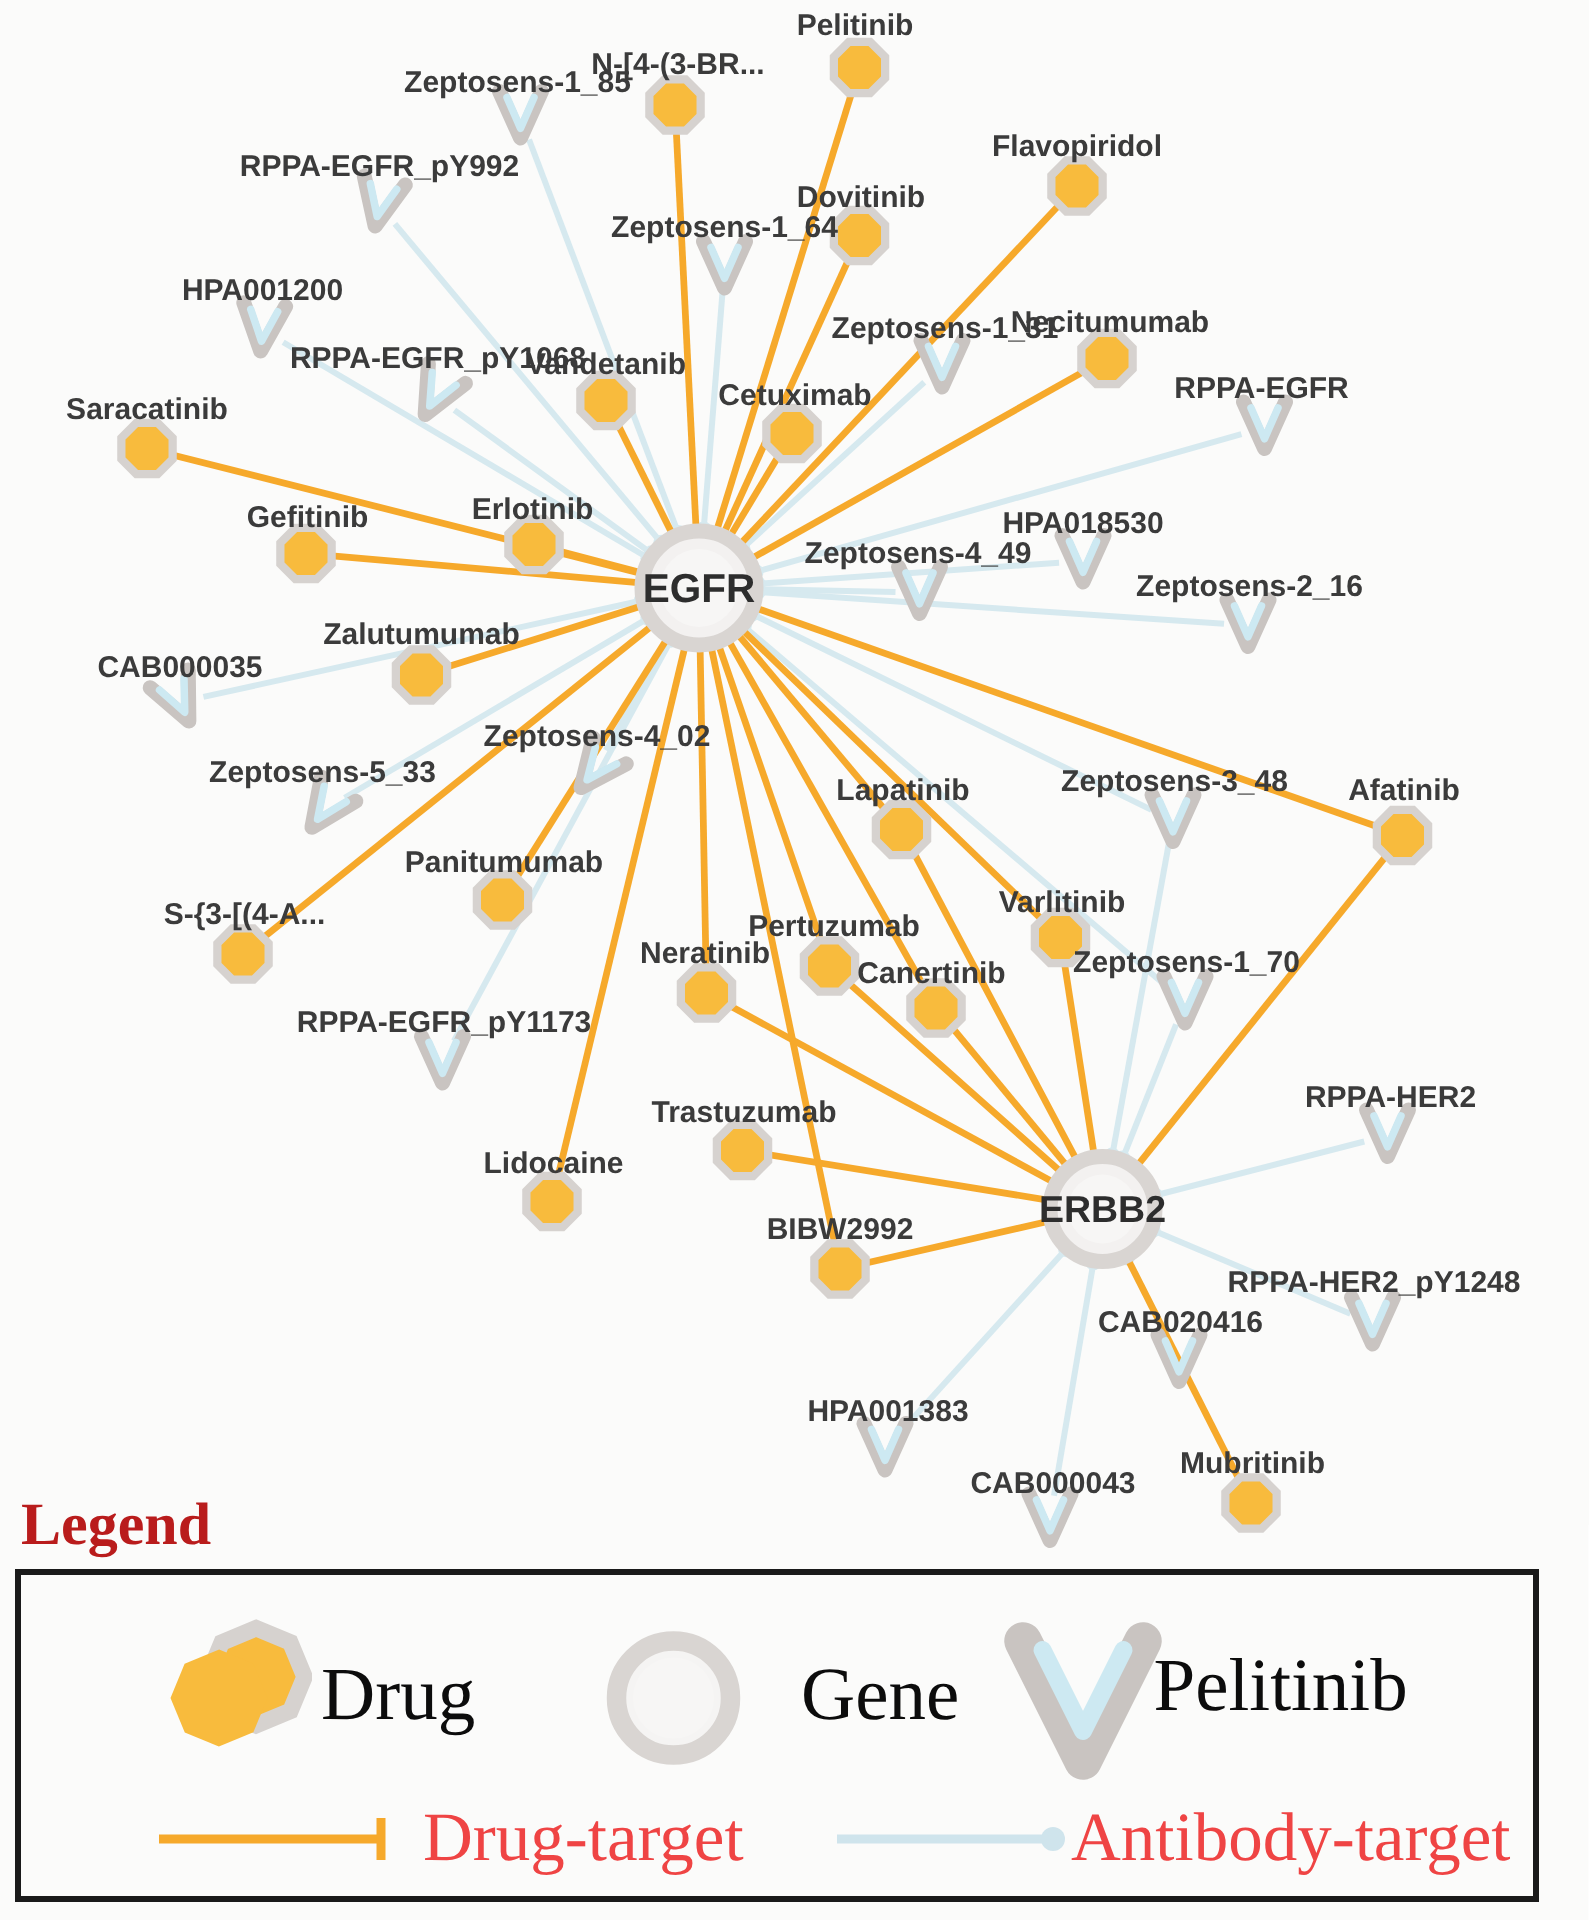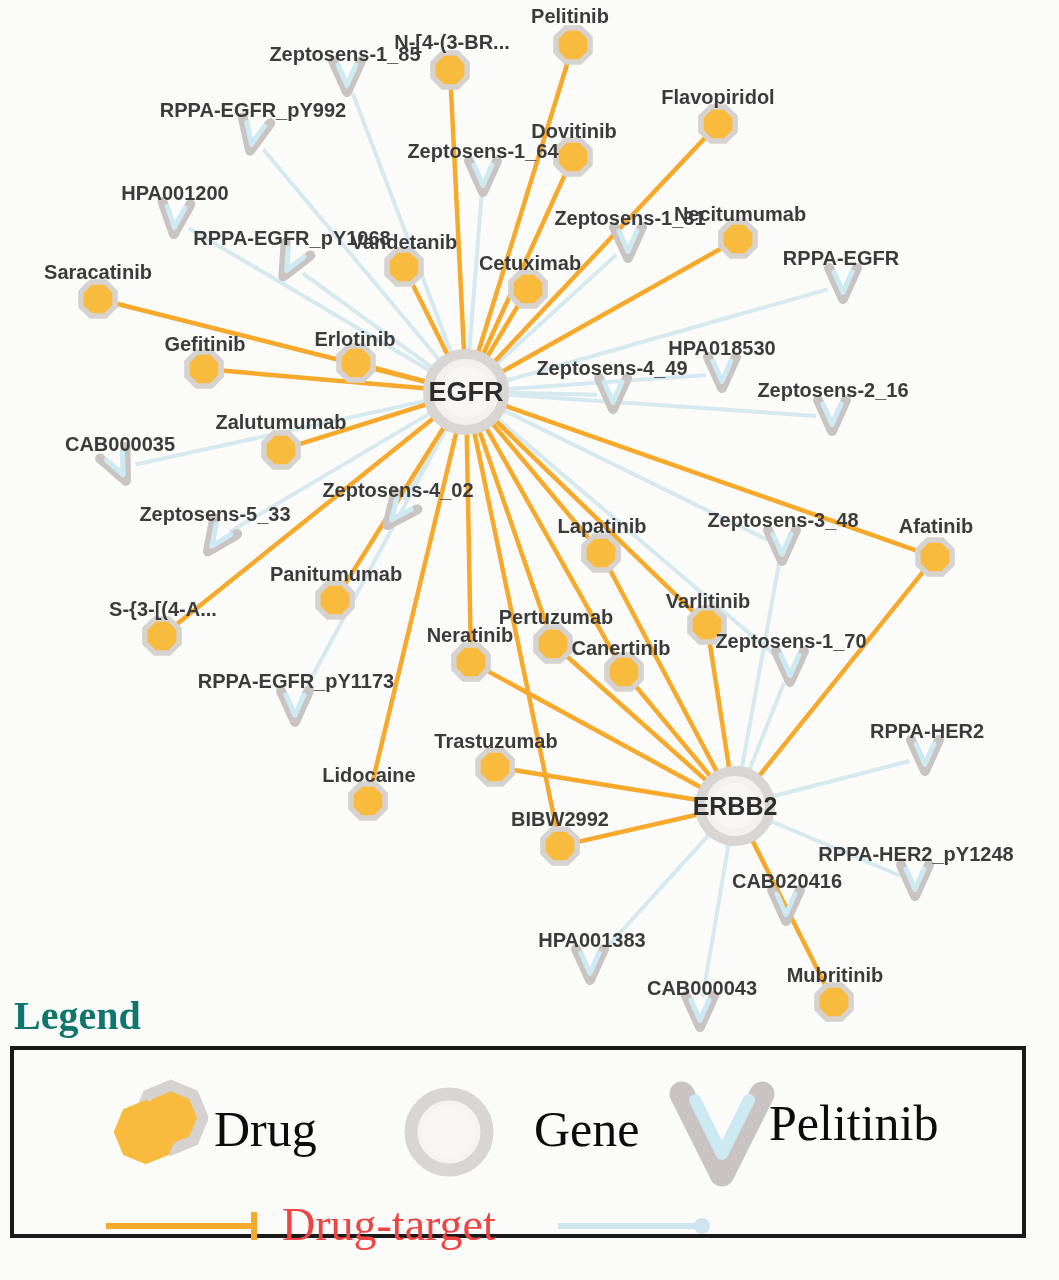--- a/index.html
+++ b/index.html
@@ -1,21 +1,21 @@
 <!DOCTYPE html>
 <html><head>
 <meta charset="utf-8">
 <style>
   html,body{margin:0;padding:0;background:#ffffff;}
   #stage{position:relative;width:1059px;height:1280px;background:#fbfbfa;overflow:hidden;
          font-family:"Liberation Sans",sans-serif;}
   #net{position:absolute;left:0;top:0;}
   #legend-title{position:absolute;left:14px;top:992px;font-family:"Liberation Serif","DejaVu Serif",serif;
-         font-weight:700;font-size:40px;color:#0f766e;}
-  #legend-box{position:absolute;left:10px;top:1046px;width:1016px;height:192px;
+         font-weight:700;font-size:40px;color:#b91c1c;}
+  #legend-box{position:absolute;left:10px;top:1046px;width:1016px;height:222px;
          border:4px solid #1a1a1a;background:#fbfbfa;box-sizing:border-box;}
   .leg-abs{position:absolute;}
   .leg-label{font-family:"Liberation Serif","DejaVu Serif",serif;font-size:50px;color:#0c0c0c;white-space:nowrap;}
   .leg-edge-label{font-family:"Liberation Serif","DejaVu Serif",serif;font-size:46px;color:#ef4444;white-space:nowrap;}
 </style>
 </head>
 <body>
 
 <div id="stage">
   <svg id="net" width="1059" height="1280" viewBox="0 0 1059 1280">
@@ -359,14 +359,15 @@
     <svg class="leg-abs" style="left:88px;top:158px" width="170" height="36">
       <line x1="4" y1="18" x2="152" y2="18" stroke="#F6A92B" stroke-width="6"></line>
       <line x1="152" y1="4" x2="152" y2="32" stroke="#F6A92B" stroke-width="6"></line>
     </svg>
     <div class="leg-abs leg-edge-label" style="left:268px;top:148px">Drug-target</div>
 
     <svg class="leg-abs" style="left:540px;top:158px" width="170" height="36">
       <line x1="4" y1="18" x2="142" y2="18" stroke="#cfe4ec" stroke-width="6"></line>
       <circle cx="148" cy="18" r="8" fill="#cfe4ec"></circle>
     </svg>
+    <div class="leg-abs leg-edge-label" style="left:700px;top:148px">Antibody-target</div>
   </div>
 </div>
 
 </body></html>

